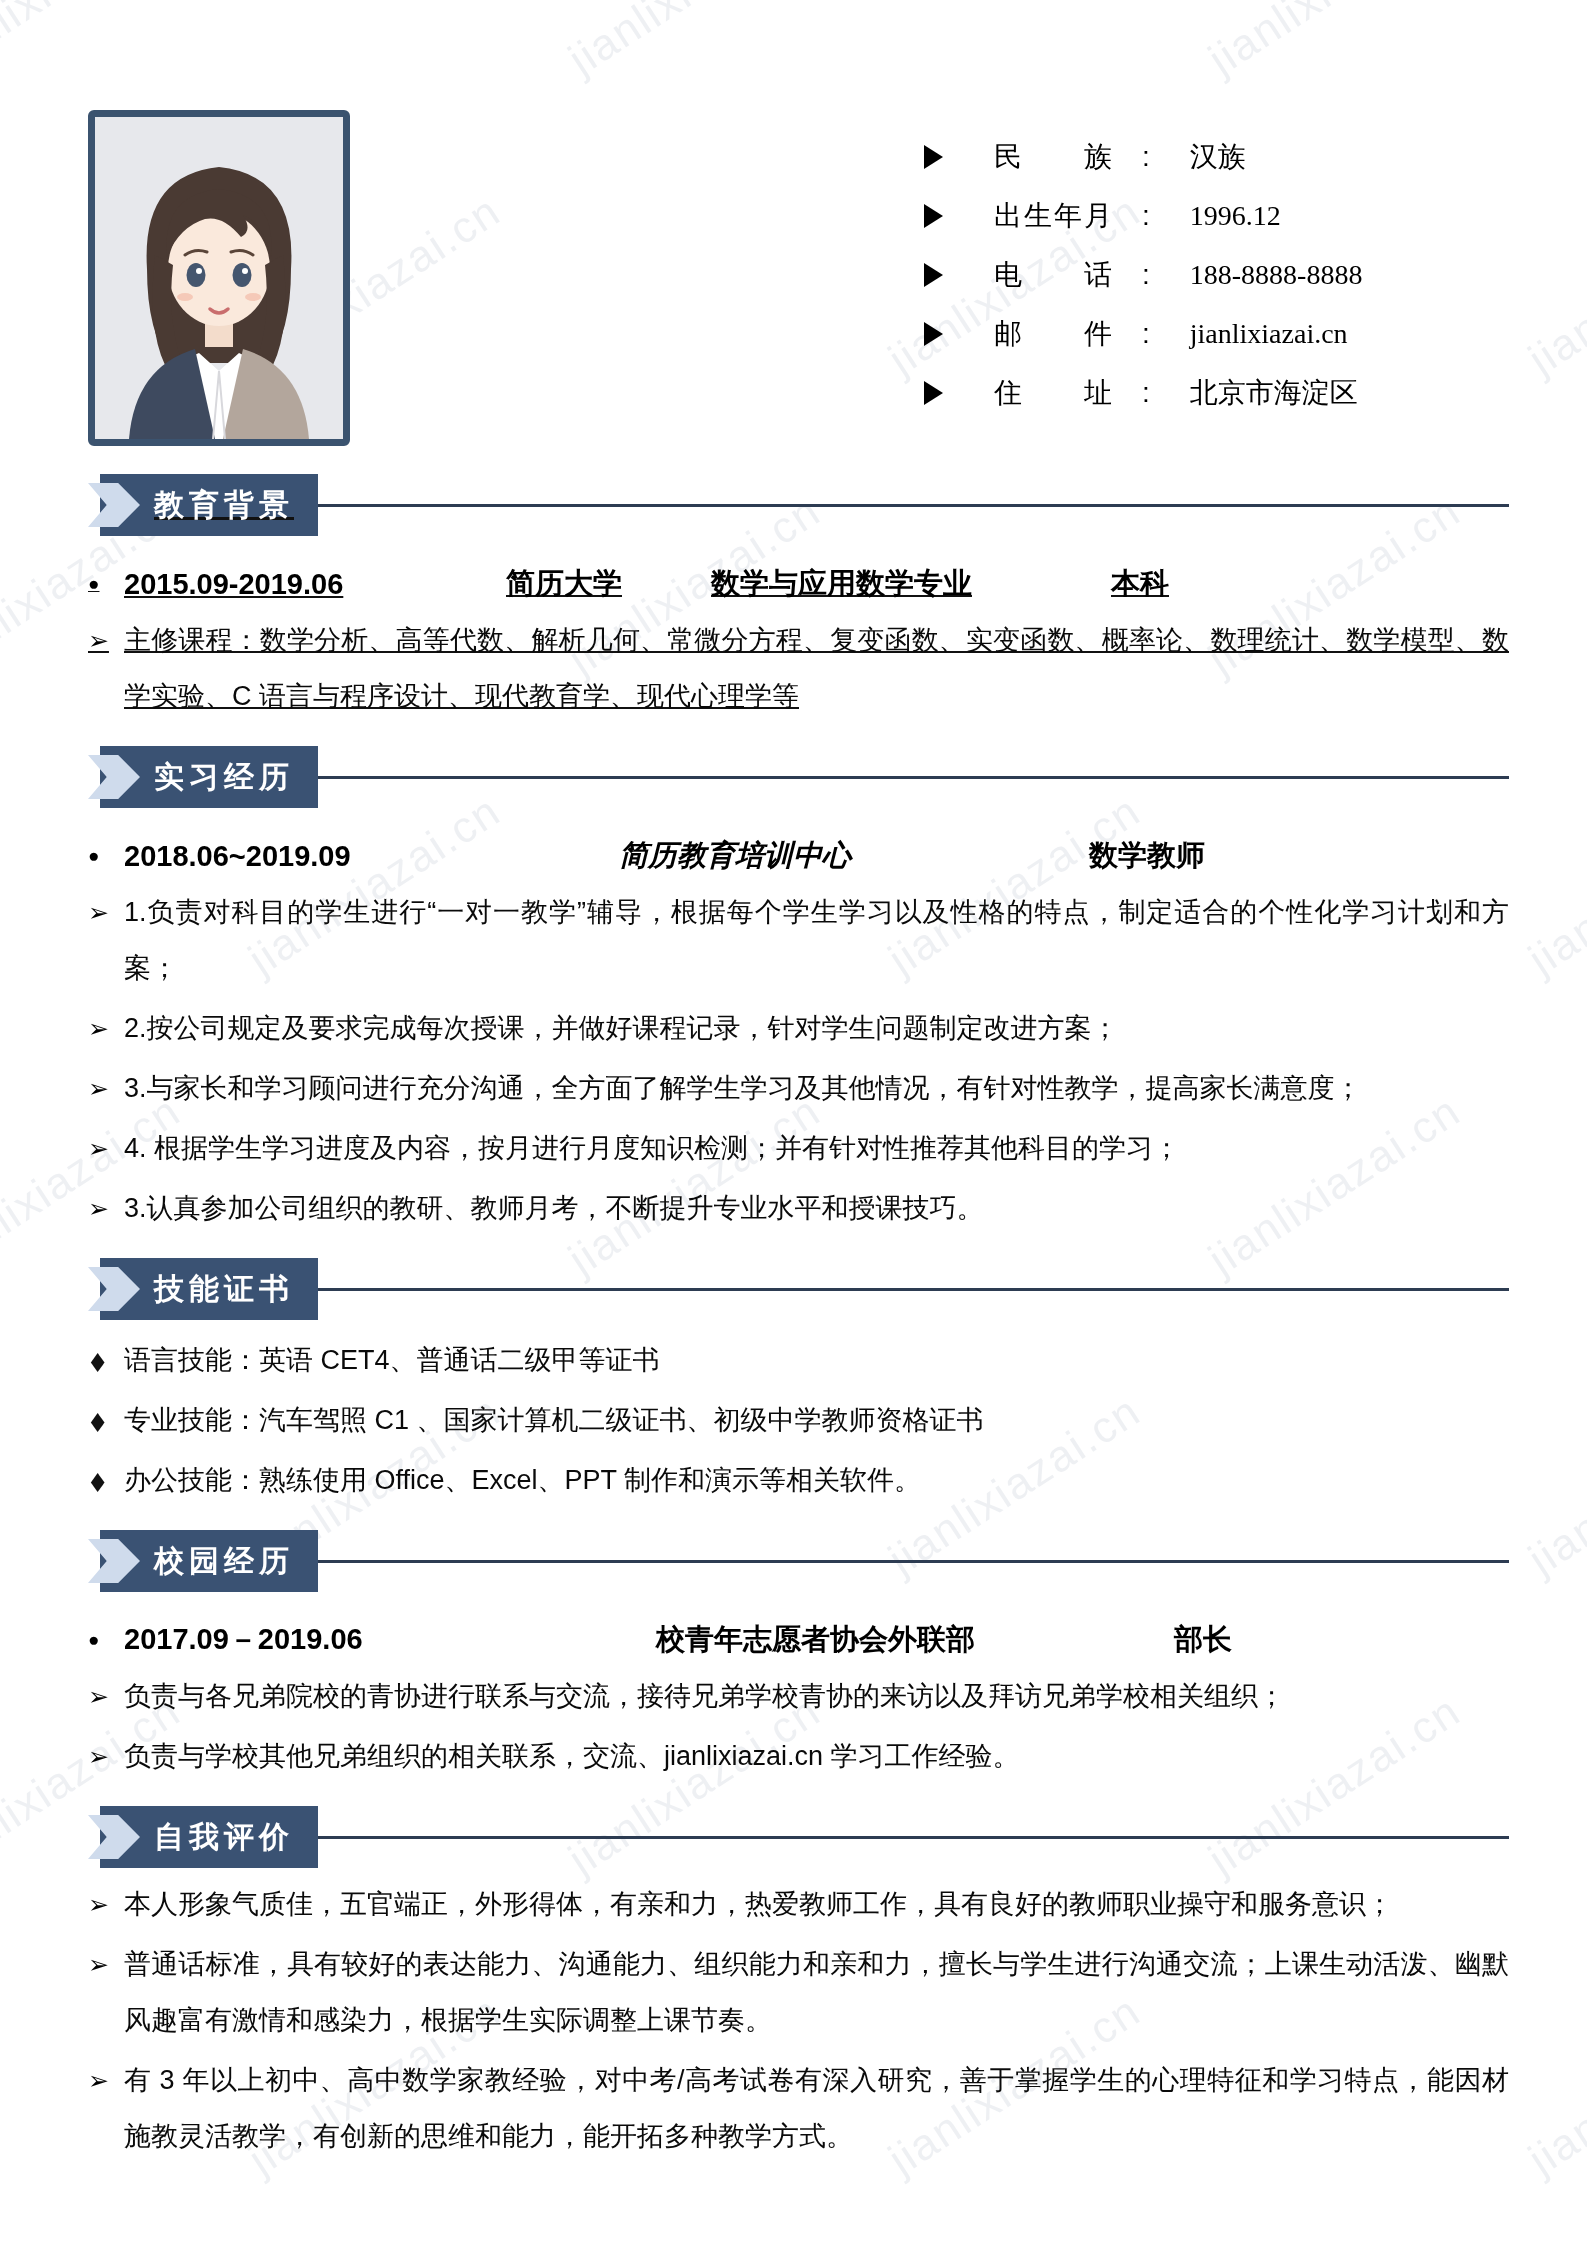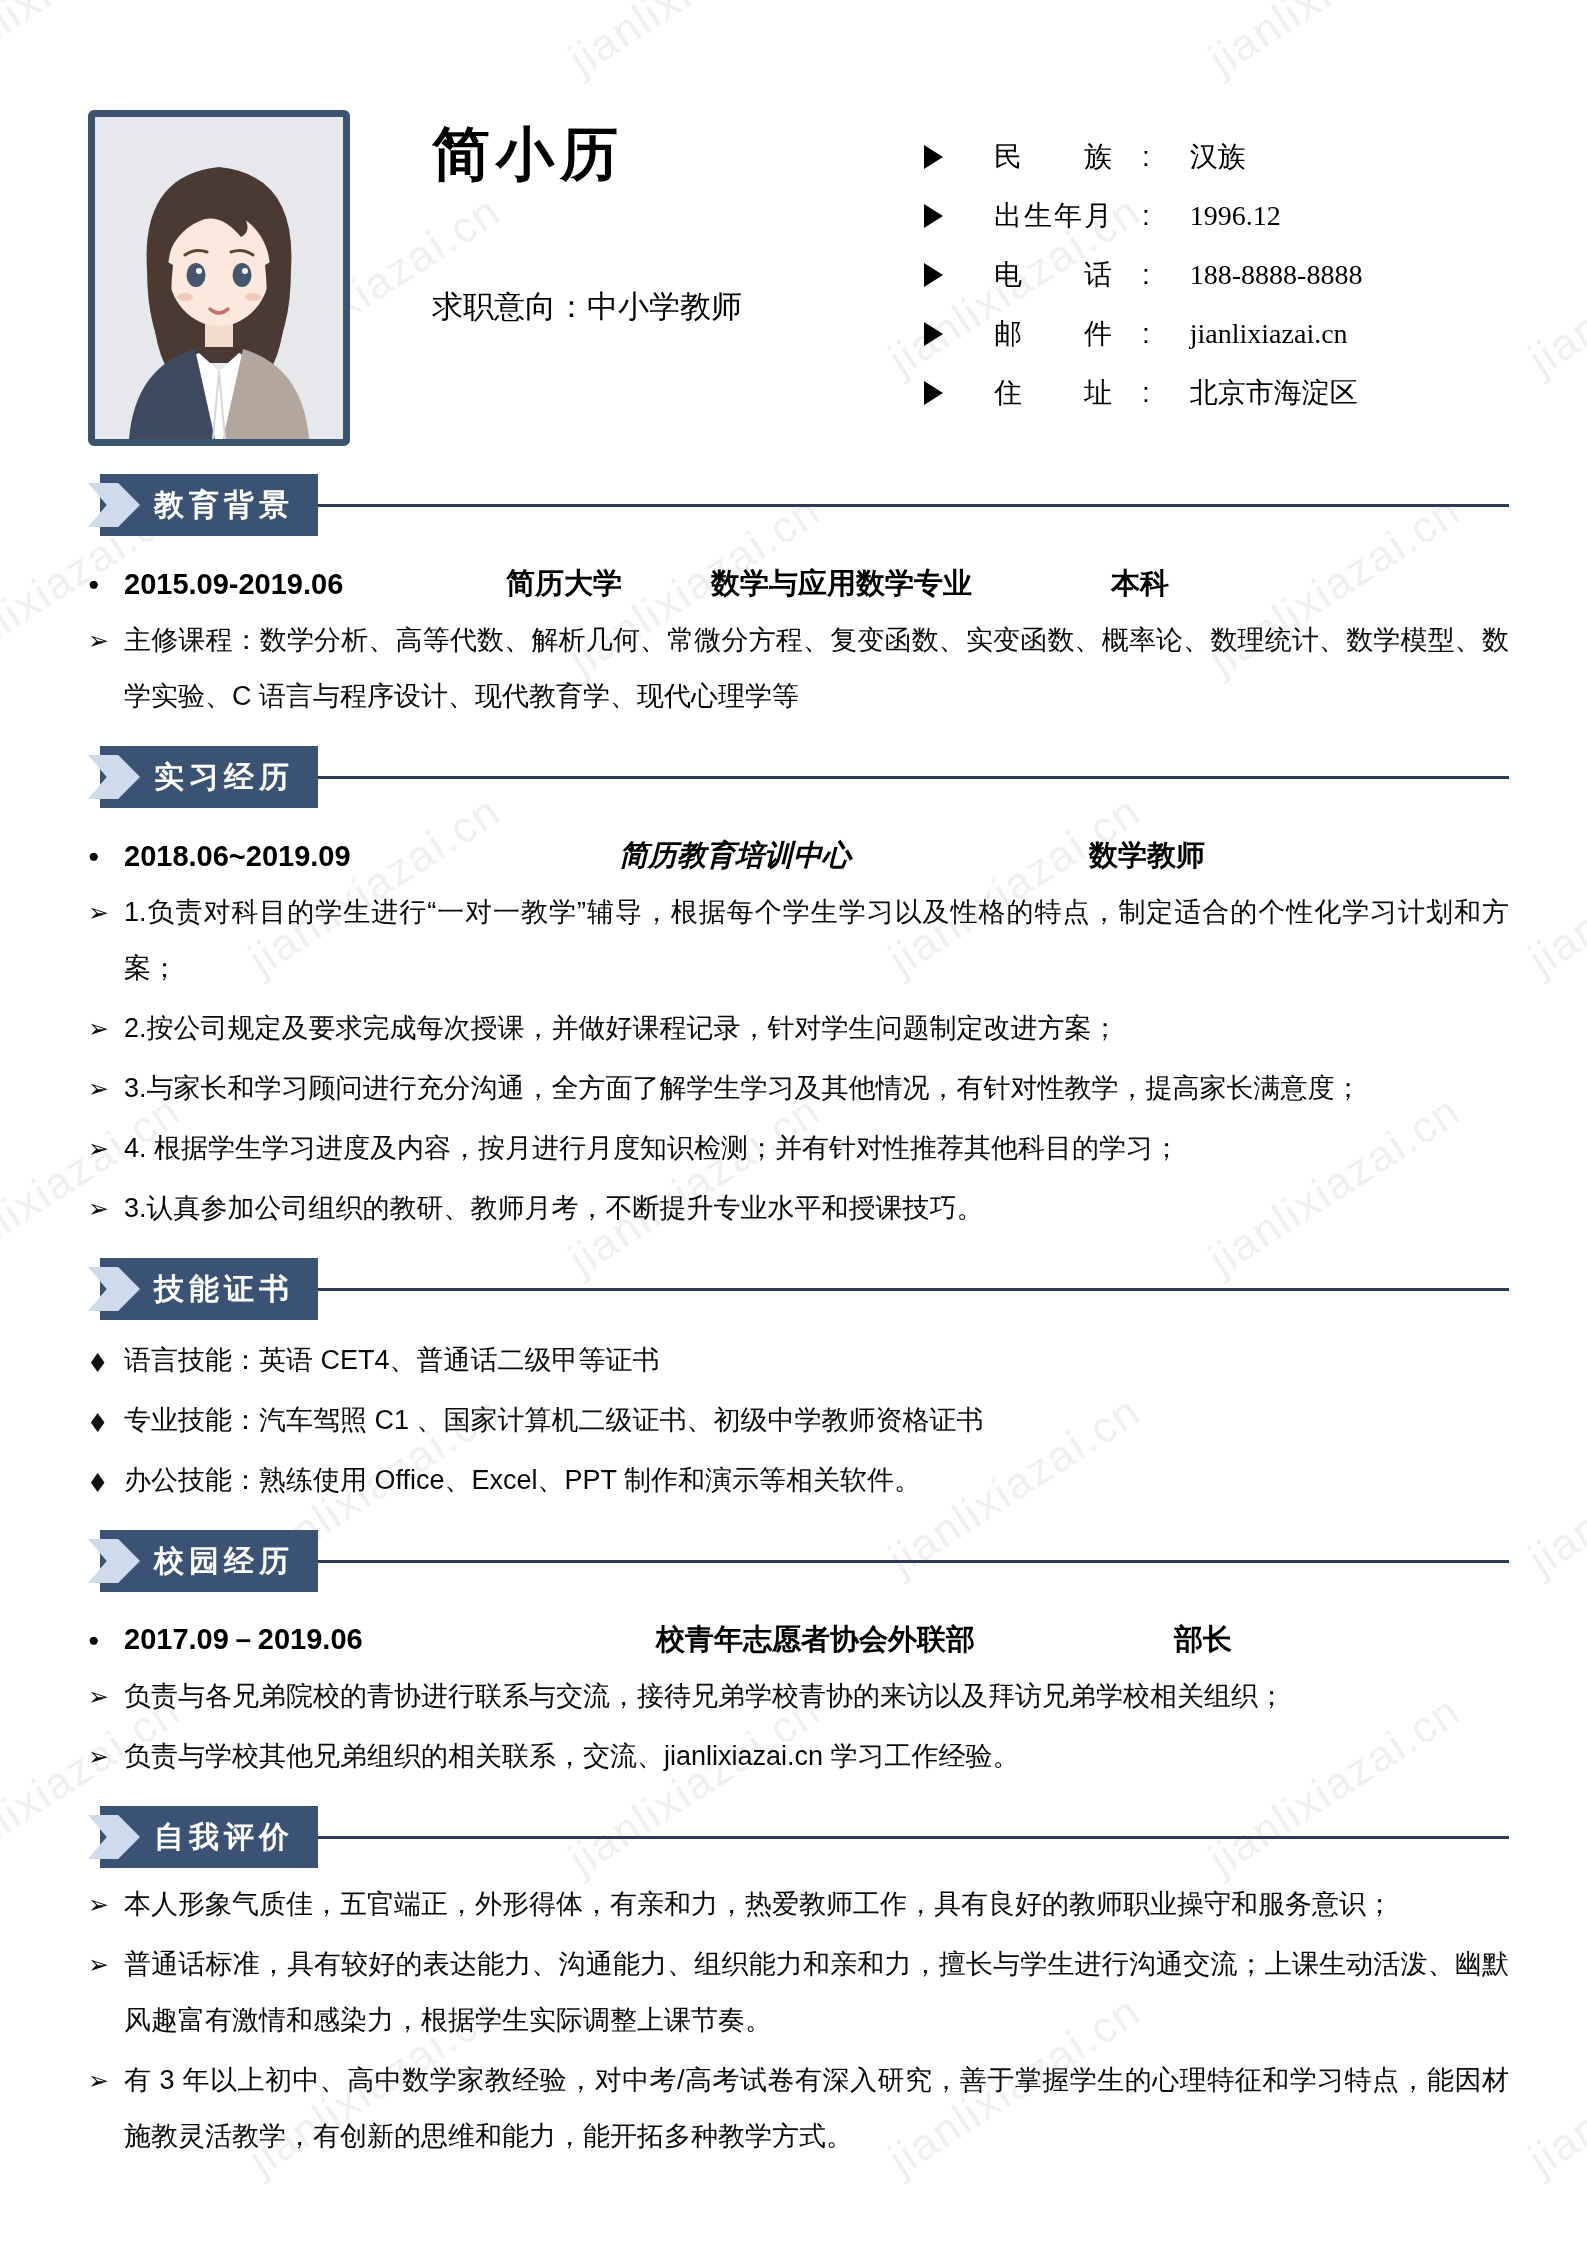--- a/index.html
+++ b/index.html
@@ -21,21 +21,21 @@
   .info{width:470px;margin-left:auto;margin-right:115px;margin-top:28px;}
   .info-row{display:flex;align-items:center;margin-bottom:21px;font-size:28px;gap:24px;}
   .tri{width:0;height:0;border-left:19px solid #000;border-top:12px solid transparent;
        border-bottom:12px solid transparent;margin-right:27px;flex:0 0 auto;}
   .ilabel{display:inline-block;width:118px;text-align:justify;text-align-last:justify;color:#000;}
   .icolon{margin:0 16px 0 6px;color:#000;}
   .ival{color:#000;font-family:Liberation Serif, serif;}
 
   
   .sec{margin-top:22px;}
-  .sec.first{margin-top:28px;}
+  .sec.first{margin-top:28px;text-decoration:underline;}
   .sec-head{display:flex;align-items:center;height:62px;}
   .badge{position:relative;margin-left:12px;width:218px;height:62px;background:#3a5273;
          display:flex;align-items:center;justify-content:center;padding-left:30px;box-sizing:border-box;}
   .chev{position:absolute;left:-12px;top:50%;transform:translateY(-50%);width:52px;height:44px;
         background:#cfdbec;clip-path:polygon(0 0,58% 0,100% 50%,58% 100%,0 100%,36% 50%);}
   .badge-title{color:#fff;font-weight:bold;font-size:30px;letter-spacing:5px;white-space:nowrap;}
   .sec-line{flex:1;height:3px;background:#2d3c52;}
 
   
   .entry{display:flex;align-items:center;margin-top:28px;font-weight:bold;font-size:29px;height:40px;color:#000;}
@@ -106,24 +106,20 @@
           <ellipse cx="90" cy="180" rx="8" ry="4" fill="#f5c9b8"></ellipse>
           <ellipse cx="158" cy="180" rx="8" ry="4" fill="#f5c9b8"></ellipse>
           <path d="M115 192 Q124 200 133 192" stroke="#c96d6d" stroke-width="3.5" fill="none" stroke-linecap="round"></path>
           <path d="M58 322 Q62 252 104 236 L124 254 L144 236 Q186 252 190 322 Z" fill="#ffffff"></path>
           <path d="M34 322 Q40 250 100 232 L120 322 Z" fill="#3e4a5f"></path>
           <path d="M214 322 Q208 250 148 232 L128 322 Z" fill="#b3a69c"></path>
           <path d="M124 254 L118 322 M124 254 L130 322" stroke="#d8d8dc" stroke-width="2" fill="none"></path>
         </svg>
       </div>
 
-      <div class="mid">
-        <div class="name">简小历</div>
-        <div class="intent">求职意向：中小学教师</div>
-      </div>
 
       <div class="info">
         <div class="info-row">
           <span class="tri"></span>
           <span class="ilabel">民族</span>
             <span class="icolon">:</span>
           <span class="ival">汉族</span>
         </div>
         <div class="info-row">
           <span class="tri"></span>

